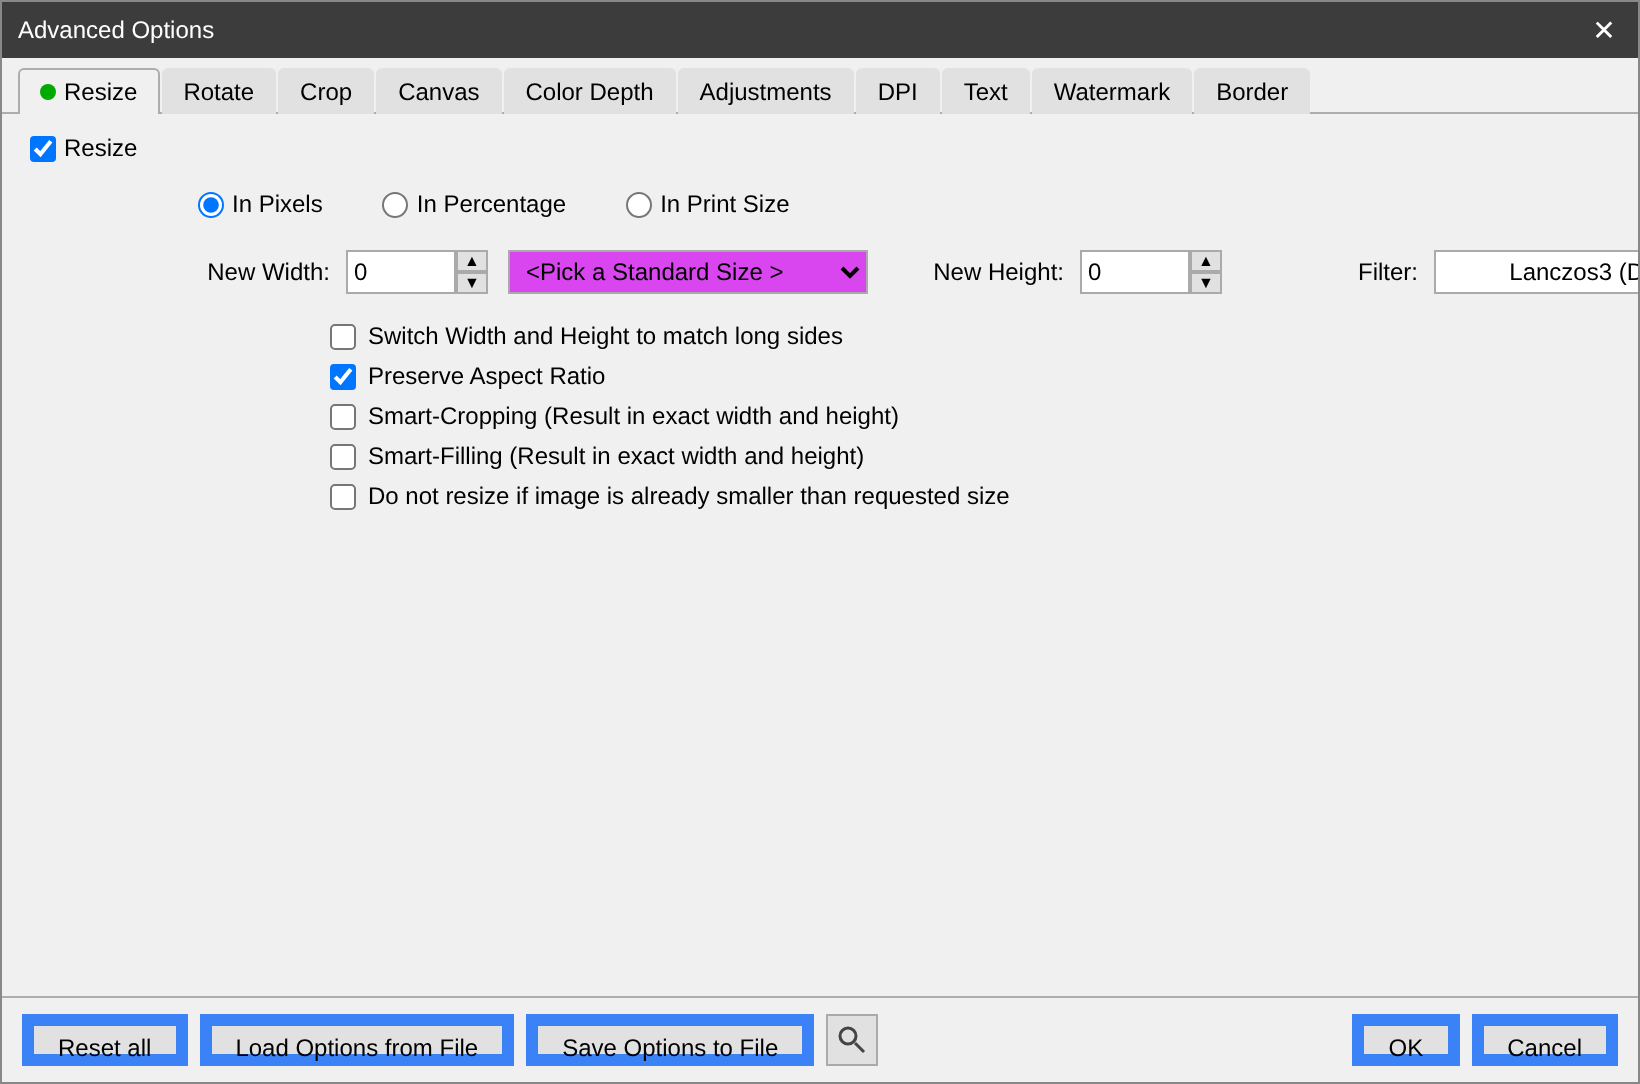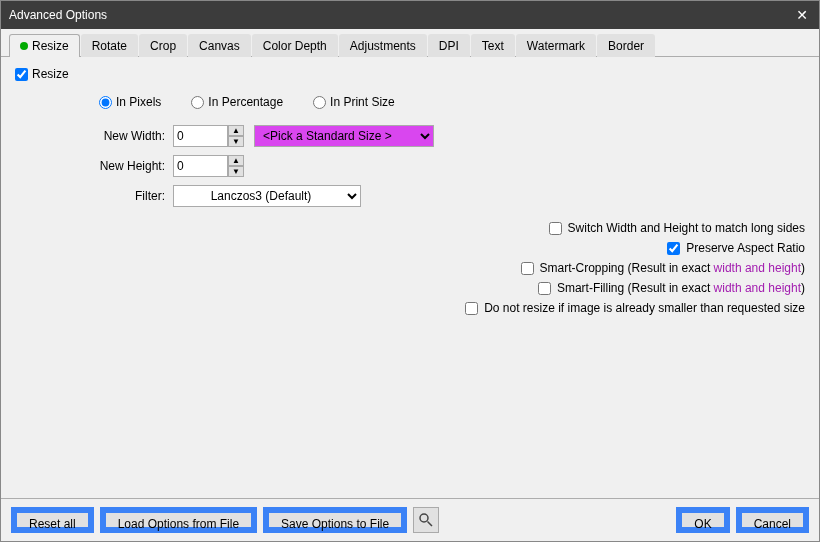--- a/index.html
+++ b/index.html
@@ -103,21 +103,21 @@
     }
     .radio-item {
       display: flex;
       align-items: center;
       gap: 4px;
       cursor: pointer;
     }
     .form-grid {
       margin-left: 60px;
       display: flex;
-      flex-direction: column;
+      flex-direction: row;
       gap: 8px;
     }
     .form-row {
       display: flex;
       align-items: center;
     }
     .form-label {
       width: 90px;
       text-align: right;
       margin-right: 8px;
@@ -169,32 +169,31 @@
       font-size: 12px;
       padding: 1px 11px;
       text-align: center;
     }
     .options-section {
       margin-left: 150px;
       margin-top: 14px;
       display: flex;
       flex-direction: column;
       gap: 6px;
-      align-items: flex-end;
     }
     .option-row {
       display: flex;
       align-items: center;
       gap: 6px;
     }
     .option-row input[type="checkbox"] {
       margin: 0;
     }
     .highlight-text {
-      color: #a21caf;
+      color: #000000;
     }
     .footer {
       display: flex;
       align-items: center;
       padding: 8px 10px;
       border-top: 1px solid #adadad;
       gap: 6px;
       flex-shrink: 0;
       background: #f0f0f0;
     }

